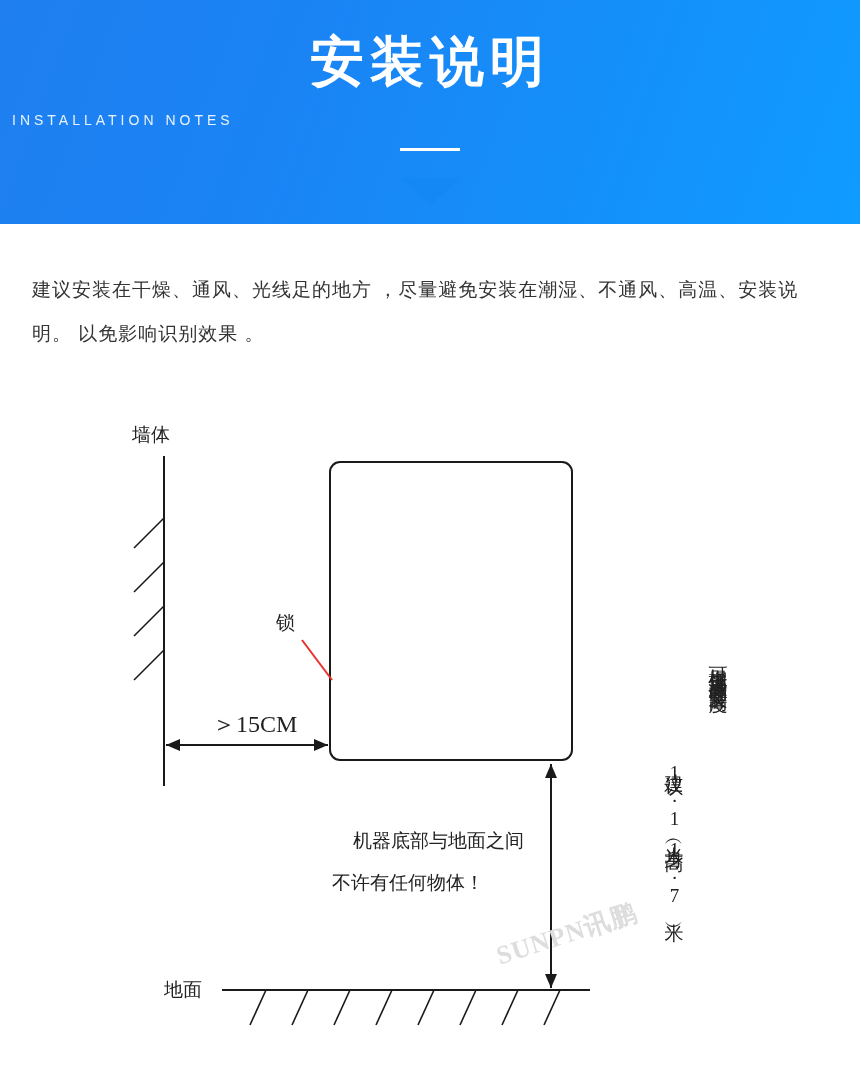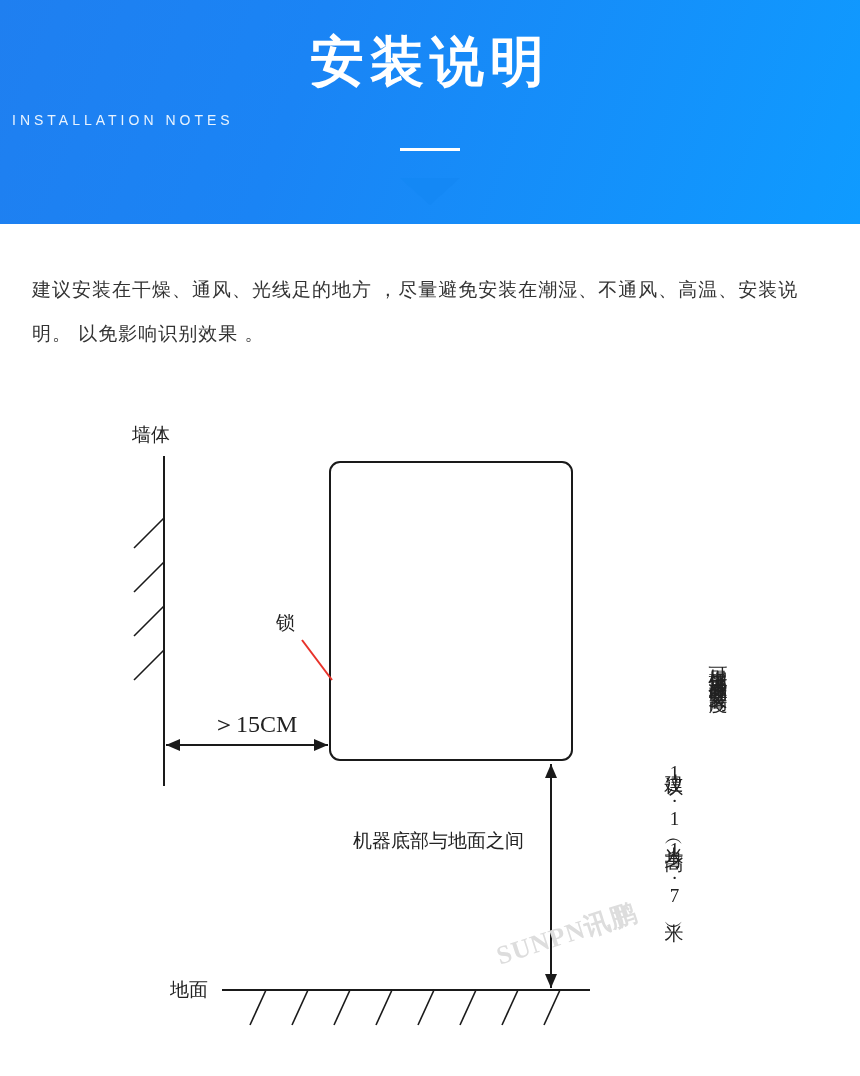--- a/index.html
+++ b/index.html
@@ -83,21 +83,21 @@
   }
   .lbl {
     position: absolute;
     color: #222222;
     font-size: 19px;
     white-space: nowrap;
   }
   .lbl-wall   { left: 132px; top: 22px; }
   .lbl-lock   { left: 276px; top: 210px; }
   .lbl-dist   { left: 212px; top: 308px; font-size: 24px; }
-  .lbl-ground { left: 170px; top: 577px; }
+  .lbl-ground { left: 164px; top: 577px; }
   .lbl-note1  { left: 318px; top: 428px; margin-left: 35px; }
   .lbl-note2  { left: 332px; top: 470px; }
 
   .vert {
     position: absolute;
     writing-mode: vertical-rl;
     text-orientation: upright;
     color: #222222;
     font-size: 19px;
     line-height: 24px;
@@ -165,18 +165,19 @@
     <line x1="476" y1="590" x2="460" y2="625" stroke="#1a1a1a" stroke-width="1.6"></line>
     <line x1="518" y1="590" x2="502" y2="625" stroke="#1a1a1a" stroke-width="1.6"></line>
     <line x1="560" y1="590" x2="544" y2="625" stroke="#1a1a1a" stroke-width="1.6"></line>
   </svg>
 
   <div class="lbl lbl-wall">墙体</div>
   <div class="lbl lbl-lock">锁</div>
   <div class="lbl lbl-dist">＞15CM</div>
   <div class="lbl lbl-ground">地面</div>
   <div class="lbl lbl-note1">机器底部与地面之间</div>
+  <div class="lbl lbl-note2">不许有任何物体！</div>
 
   <div class="vert vert-a">可根据使用者身高调整安装高度</div>
   <div class="vert vert-b">建议1.1米（身高1.7米）</div>
 
   <div class="watermark">SUNPN讯鹏</div>
 </div>
 
 </body></html>

